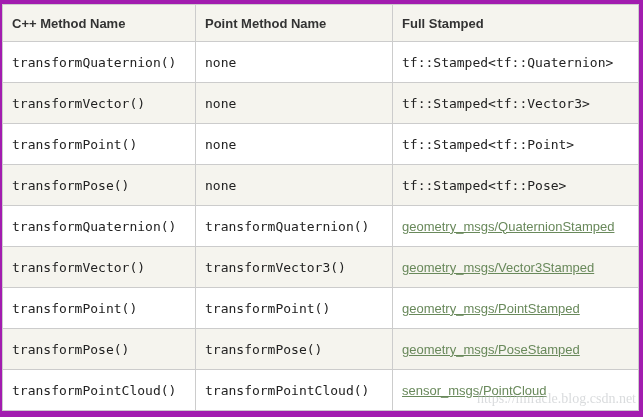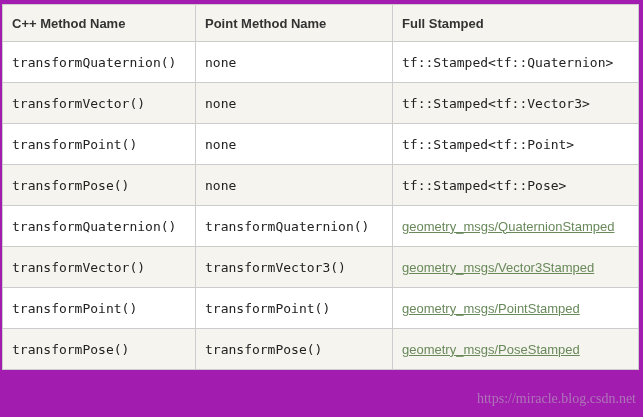--- a/index.html
+++ b/index.html
@@ -122,18 +122,23 @@
         <tr>
           <td>transformPoint()</td>
           <td>transformPoint()</td>
           <td><a class="datatype-link" href="#">geometry_msgs/PointStamped</a></td>
         </tr>
         <tr>
           <td>transformPose()</td>
           <td>transformPose()</td>
           <td><a class="datatype-link" href="#">geometry_msgs/PoseStamped</a></td>
         </tr>
+        <tr>
+          <td>transformPointCloud()</td>
+          <td>transformPointCloud()</td>
+          <td><a class="datatype-link" href="#">sensor_msgs/PointCloud</a></td>
+        </tr>
       </tbody>
   </table>
 
   <div class="watermark">https://miracle.blog.csdn.net</div>
 
 </div>
 
 </body></html>

